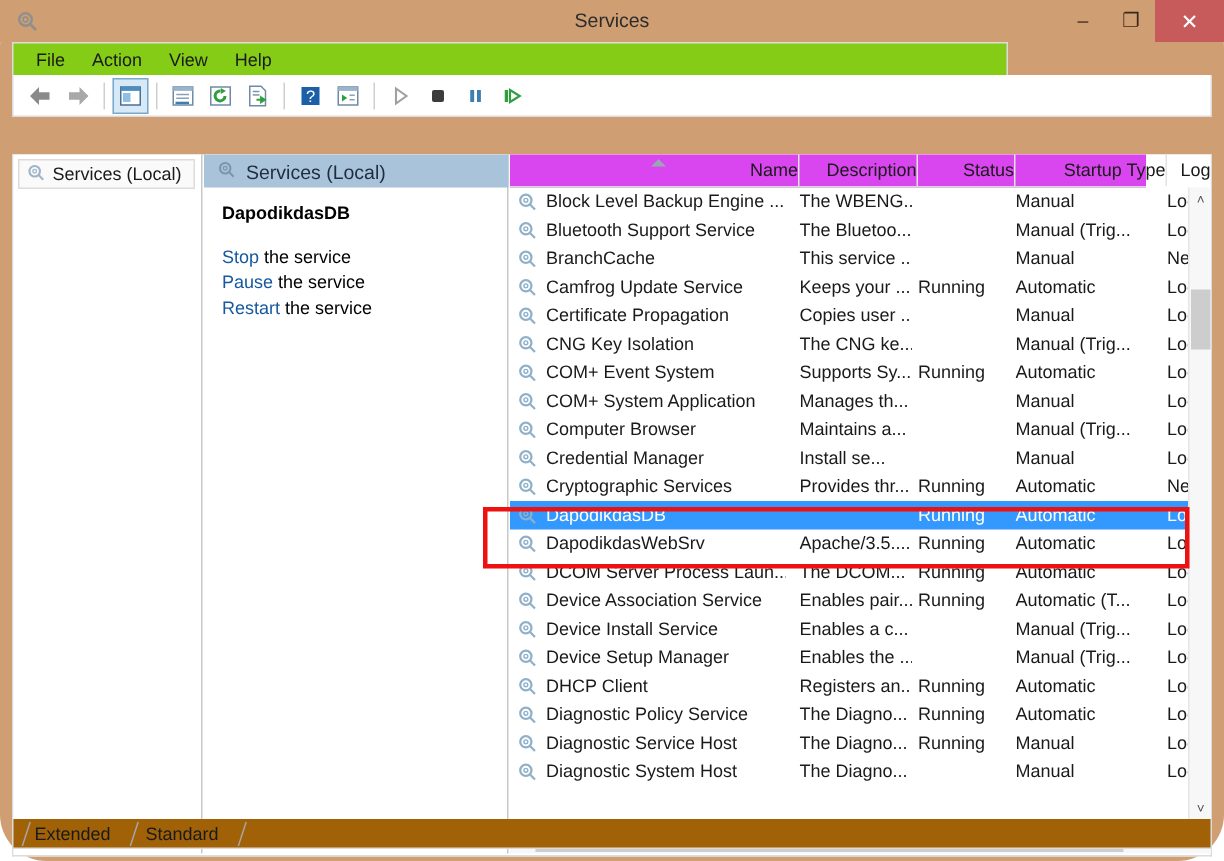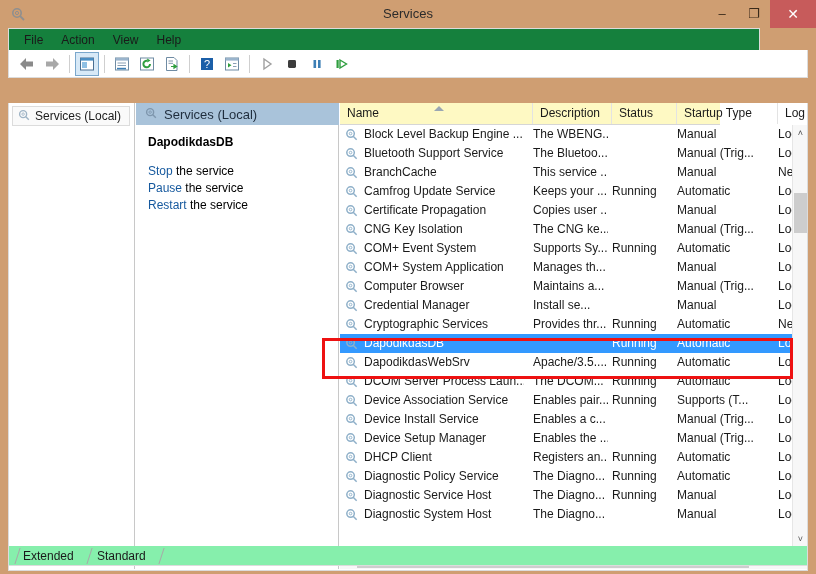--- a/index.html
+++ b/index.html
@@ -7,20 +7,21 @@
     width: 816px; height: 574px;
     font-family: "Liberation Sans", sans-serif;
     font-size: 12px;
     background: #ffffff;
     overflow: hidden;
   }
   #app {
     position: relative;
     width: 816px; height: 574px;
     background: #cf9e72;
+    border-radius: 31px;
   }
 
   
   .titlebar {
     position: absolute; left: 0; top: 0; width: 816px; height: 28px;
     background: #cf9e72;
   }
   .title-icon {
     position: absolute; left: 10px; top: 6px; width: 16px; height: 16px;
   }
@@ -35,22 +36,22 @@
     font-size: 13px; cursor: default;
   }
   .winbtn.min { right: 78px; }
   .winbtn.max { right: 46px; }
   .winbtn.close {
     right: 0; width: 46px; background: #c75b5b; color: #fff; font-size: 14px;
   }
 
   
   .menubar {
-    position: absolute; left: 8px; top: 28px; width: 752px; height: 22px;
-    background: #15803d; border: 1px solid #dcdcdc; border-bottom: none;
+    position: absolute; left: 8px; top: 28px; width: 664px; height: 22px;
+    background: #84cc16; border: 1px solid #dcdcdc; border-bottom: none;
     display: flex; align-items: center; padding-left: 6px;
   }
   .menu-item {
     padding: 2px 9px; font-size: 12px; color: #1a1a1a; cursor: default;
   }
 
   
   .toolbar {
     position: absolute; left: 8px; top: 50px; width: 800px; height: 28px;
     background: #ffffff; border: 1px solid #dcdcdc; border-top: none;
@@ -106,22 +107,22 @@
   .dlink {
     color: #16599e; cursor: pointer;
   }
 
   
   .list-pane {
     position: absolute; left: 331px; top: 0; width: 467px; height: 466px;
     background: #ffffff;
   }
   .col-head {
-    position: absolute; left: 0; top: 0; width: 380px; height: 22px;
-    background: #fef9c3; border-bottom: 1px solid #d6d6d6;
+    position: absolute; left: 0; top: 0; width: 424px; height: 22px;
+    background: #d946ef; border-bottom: 1px solid #d6d6d6; text-align: right;
   }
   .ch {
     position: absolute; top: 0; height: 21px; line-height: 21px;
     font-size: 12px; color: #1a1a1a; padding-left: 7px;
     border-right: 1px solid #e3e3e3; cursor: default; overflow: hidden;
     white-space: nowrap;
   }
   .sort-arrow {
     position: absolute; top: 3px; left: 94px;
     width: 0; height: 0; border-left: 5px solid transparent;
@@ -177,21 +178,21 @@
   .hs-left { left: 0; }
   .hs-right { right: 0; }
   .hs-thumb {
     position: absolute; left: 17px; top: 1px; width: 392px; height: 13px;
     background: #cdcdcd; cursor: default;
   }
 
   
   .tabstrip {
     position: absolute; left: 8px; top: 546px; width: 800px; height: 20px;
-    background: #86efac; border: 1px solid #dcdcdc; border-top: none;
+    background: #a16207; border: 1px solid #dcdcdc; border-top: none;
   }
   .tab {
     position: absolute; top: 1px; height: 18px; line-height: 18px;
     font-size: 12px; color: #1a1a1a; cursor: default;
   }
   .tab-ext { left: 14px; }
   .tab-std { left: 88px; text-align: right; }
   .tab-slash {
     position: absolute; top: 2px; width: 1px; height: 16px;
     background: #a8a8a8; transform: skewX(-18deg);
@@ -537,21 +538,21 @@
           </div>
           <div class="row">
             <span class="gear"><svg width="15" height="15" viewBox="0 0 16 16">
                 <circle cx="7" cy="7" r="4" fill="none" stroke="#8fb0c9" stroke-width="1.6"></circle>
                 <circle cx="7" cy="7" r="1.4" fill="none" stroke="#8fb0c9" stroke-width="1"></circle>
                 <line x1="9.8" y1="9.8" x2="13.5" y2="13.5" stroke="#8fb0c9" stroke-width="1.6"></line>
               </svg></span>
             <span class="cell c-name">Device Association Service</span>
             <span class="cell c-desc">Enables pair...</span>
             <span class="cell c-status">Running</span>
-            <span class="cell c-start">Supports (T...</span>
+            <span class="cell c-start">Automatic (T...</span>
             <span class="cell c-log">Loc</span>
           </div>
           <div class="row">
             <span class="gear"><svg width="15" height="15" viewBox="0 0 16 16">
                 <circle cx="7" cy="7" r="4" fill="none" stroke="#8fb0c9" stroke-width="1.6"></circle>
                 <circle cx="7" cy="7" r="1.4" fill="none" stroke="#8fb0c9" stroke-width="1"></circle>
                 <line x1="9.8" y1="9.8" x2="13.5" y2="13.5" stroke="#8fb0c9" stroke-width="1.6"></line>
               </svg></span>
             <span class="cell c-name">Device Install Service</span>
             <span class="cell c-desc">Enables a c...</span>

